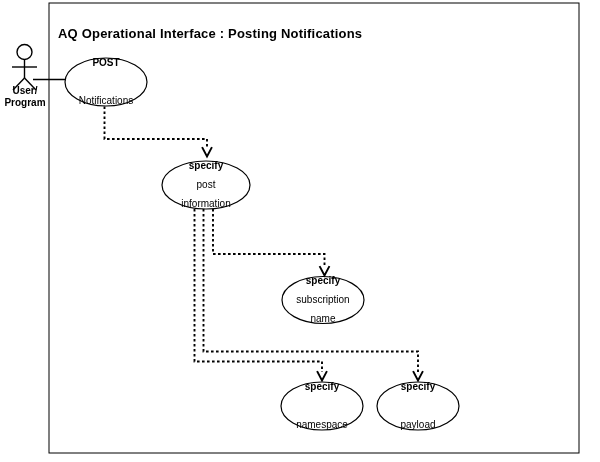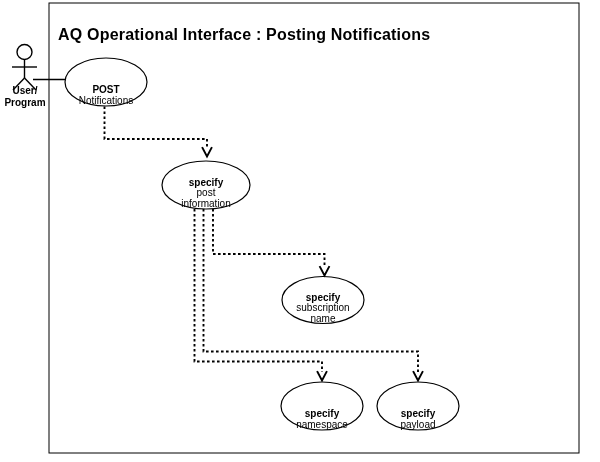--- a/index.html
+++ b/index.html
@@ -10,31 +10,31 @@
     background: #ffffff;
     color: #000000;
     font-family: "Liberation Sans", sans-serif;
     overflow: hidden;
   }
   .canvas svg { position: absolute; left: 0; top: 0; }
   .title {
     position: absolute;
     left: 58px;
     top: 26px;
-    font-size: 16px;
+    font-size: 13px;
     font-weight: bold;
     white-space: nowrap;
     letter-spacing: 0.2px;
   }
   .uc-label {
     position: absolute;
     display: flex;
     flex-direction: column;
     align-items: center;
-    justify-content: flex-end;
+    justify-content: space-between;
     text-align: center;
     font-size: 10px;
     line-height: 10.5px;
   }
   .uc-label .b { font-weight: bold; }
   .actor-label {
     position: absolute;
     left: -3px;
     top: 85px;
     width: 56px;

